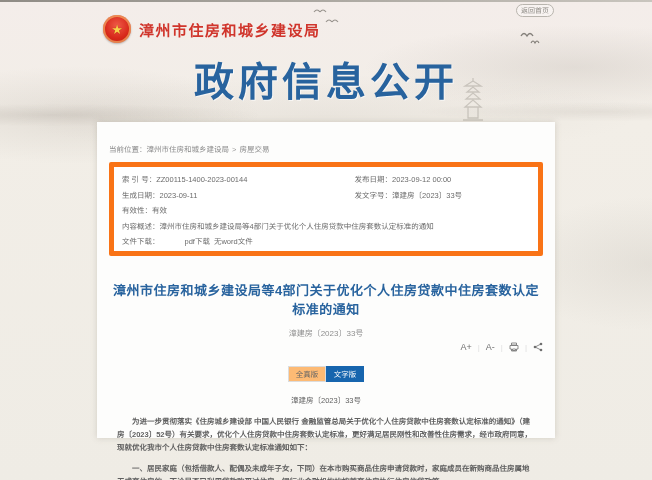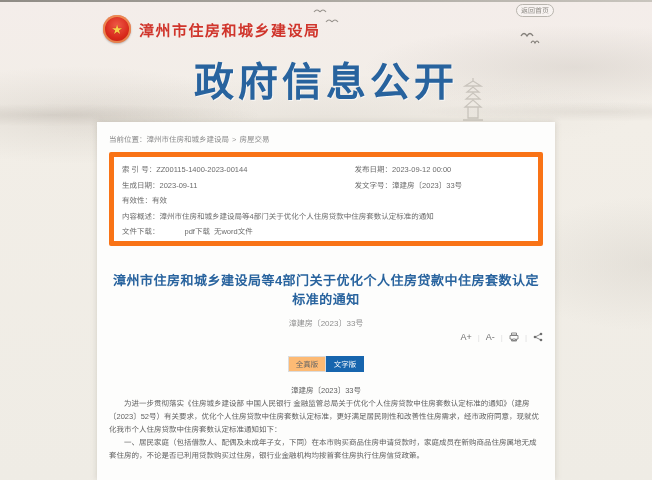--- a/index.html
+++ b/index.html
@@ -28,22 +28,22 @@
     text-shadow:1px 1px 0 rgba(255,255,255,0.6);}
   
   .deco{position:absolute;pointer-events:none;}
   .birds1{left:312px;top:6px;opacity:.65;}
   .birds2{left:519px;top:28px;opacity:.7;}
   .pagoda{left:461px;top:78px;opacity:.35;}
   .mist{left:0;top:98px;width:652px;height:34px;opacity:.5;
     background:radial-gradient(ellipse 300px 16px at 8% 50%, rgba(140,132,122,0.35), transparent 70%),
                radial-gradient(ellipse 260px 14px at 92% 40%, rgba(140,132,122,0.28), transparent 70%);}
   
-  .card{position:absolute;left:97px;top:122px;width:458px;height:358px;background:#fdfdfc;
-    box-shadow:0 0 6px rgba(120,110,95,0.25);padding:2px 12px;box-sizing:border-box;}
+  .card{position:absolute;left:97px;top:122px;width:458px;height:316px;background:#fdfdfc;
+    box-shadow:0 0 6px rgba(120,110,95,0.25);padding:12px 12px;box-sizing:border-box;}
   .breadcrumb{padding-top:9px;font-size:7.5px;color:#8a8a8a;}
   .breadcrumb a{color:#8a8a8a;text-decoration:none;cursor:pointer;}
   .breadcrumb .sep{margin:0 3px;color:#9a9a9a;}
   
   .meta-box{margin-top:8px;border:5px solid #f97316;border-radius:2px;padding:6px 8px 5px 8px;font-size:7.5px;color:#6b6b6b;background:#fff;}
   .meta-grid{display:grid;grid-template-columns:57% 43%;row-gap:4.5px;}
   .m-label{color:#6b6b6b;}
   .m-value{color:#6b6b6b;}
   .meta-full{margin-top:4.5px;}
   .pdf-link{color:#6b6b6b;text-decoration:none;cursor:pointer;margin-right:4px;margin-left:25px;}
@@ -56,21 +56,21 @@
   .tool{cursor:pointer;display:flex;align-items:center;}
   .tool svg{display:block;}
   .tabs{margin-top:14px;display:flex;justify-content:center;}
   .tab{width:38px;height:16px;line-height:16px;text-align:center;font-size:7.5px;cursor:pointer;box-sizing:border-box;}
   .tab-plain{background:#fdba74;border:1px solid #dcdcdc;color:#666;}
   .tab-text{background:#1765ae;border:1px solid #1765ae;color:#fff;}
   
   .article-body{margin-top:12px;font-size:7.5px;color:#5f5f5f;line-height:13px;}
   .body-docnum{text-align:center;}
   .salutation{margin-top:2px;}
-  .article-body p{margin:0;text-indent:2em;}
+  .article-body p{margin:8px;text-indent:2em;font-weight:bold;}
 </style>
 </head>
 <body>
 
 <div class="page">
 
   <svg class="deco birds1" width="30" height="22" viewBox="0 0 30 22">
     <path d="M2 6 Q5 2 8 6 M8 6 Q11 2 14 6" stroke="#6a665f" stroke-width="1.2" fill="none"></path>
     <path d="M14 16 Q17 12 20 16 M20 16 Q23 12 26 16" stroke="#6a665f" stroke-width="1.2" fill="none"></path>
   </svg>

